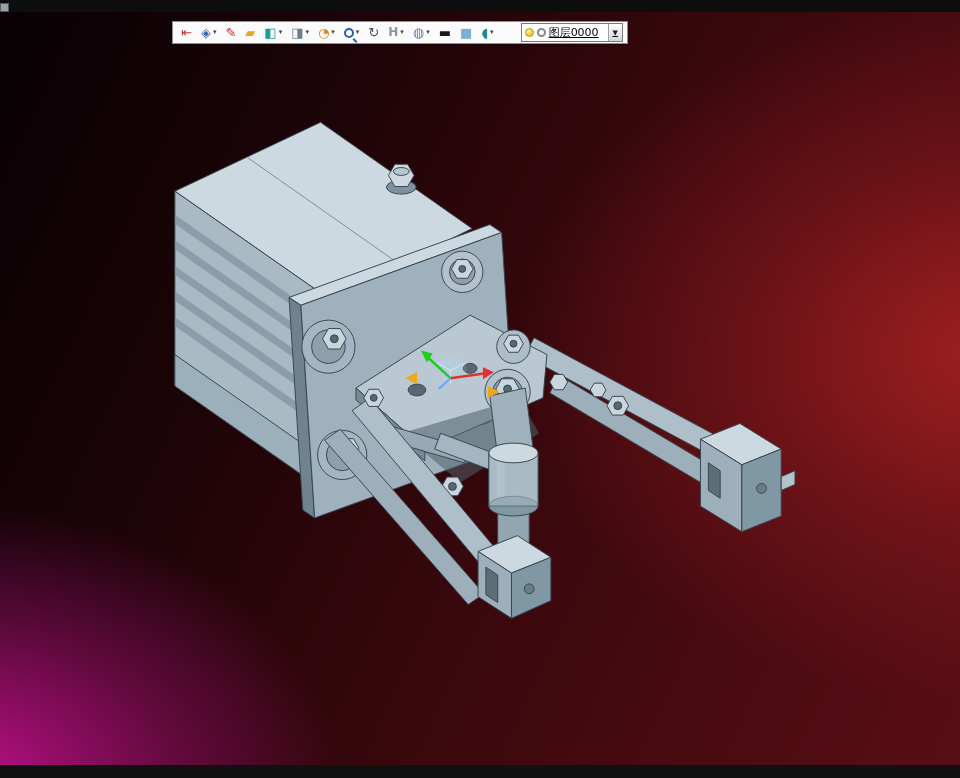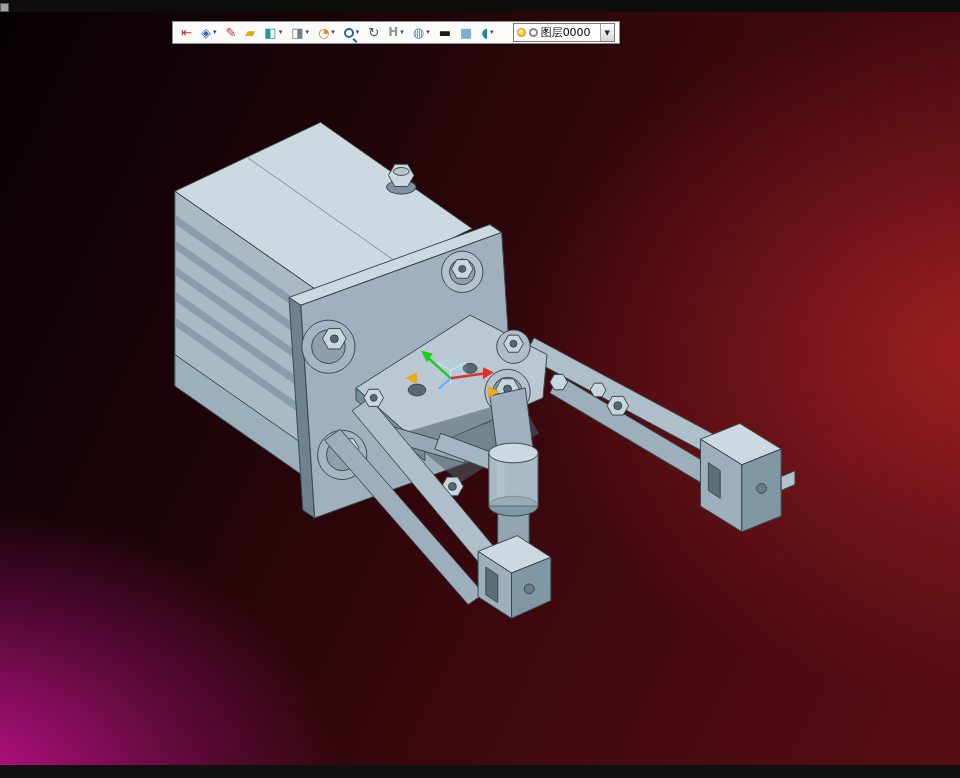--- a/index.html
+++ b/index.html
@@ -29,21 +29,21 @@
   .caret { font-size:7px; color:#444; margin-left:2px; line-height:19px; }
   .i0 { color:#b5342e; } .i1 { color:#3a66b0; } .i2 { color:#c03030; }
   .i3 { color:#e0aa1c; } .i4 { color:#1f9a94; } .i5 { color:#6f7e8c; }
   .i6 { color:#e0861a; } .i8 { color:#4a5560; } .i9 { color:#8899a6; font-weight:bold; font-size:12px; }
   .i10 { color:#4a7ab0; } .i11 { color:#1a1a1a; } .i12 { color:#7ab0d8; }
   .i13 { color:#1f8a94; }
   .mag { width:10px; height:10px; border:2px solid #2a5db0; border-radius:50%; position:relative; display:inline-block; }
   .mag::after { content:""; position:absolute; width:2px; height:5px; background:#2a5db0; left:8px; top:8px; transform:rotate(-45deg); }
 
   
-  .layerbox { display:flex; align-items:center; height:19px; border:1px solid #7a7a7a; background:#fff; margin-left:14px; padding:0 0 0 3px; gap:3px; }
+  .layerbox { display:flex; align-items:center; height:19px; border:1px solid #7a7a7a; background:#fff; margin-left:22px; padding:0 0 0 3px; gap:3px;text-decoration:underline; }
   .bulb { width:9px; height:9px; border-radius:50%; background:radial-gradient(circle at 35% 30%, #fff6b0, #f5c518 70%); border:1px solid #b8940c; }
   .ring { width:9px; height:9px; border-radius:50%; border:2px solid #8a8a8a; background:#fdfdfd; }
   .layer-text { font-size:11px; color:#000; min-width:56px; line-height:17px; }
   .layer-caret { width:14px; height:17px; border-left:1px solid #a0a0a0; display:flex; align-items:center; justify-content:center;
     font-size:7px; color:#222; background:linear-gradient(#ffffff,#d6d6d6); cursor:pointer; }
 
   
   svg polygon, svg circle, svg ellipse, svg path { stroke:#39464f; stroke-width:1; }
   svg line { fill:none; }
   .ns { stroke:none; }

